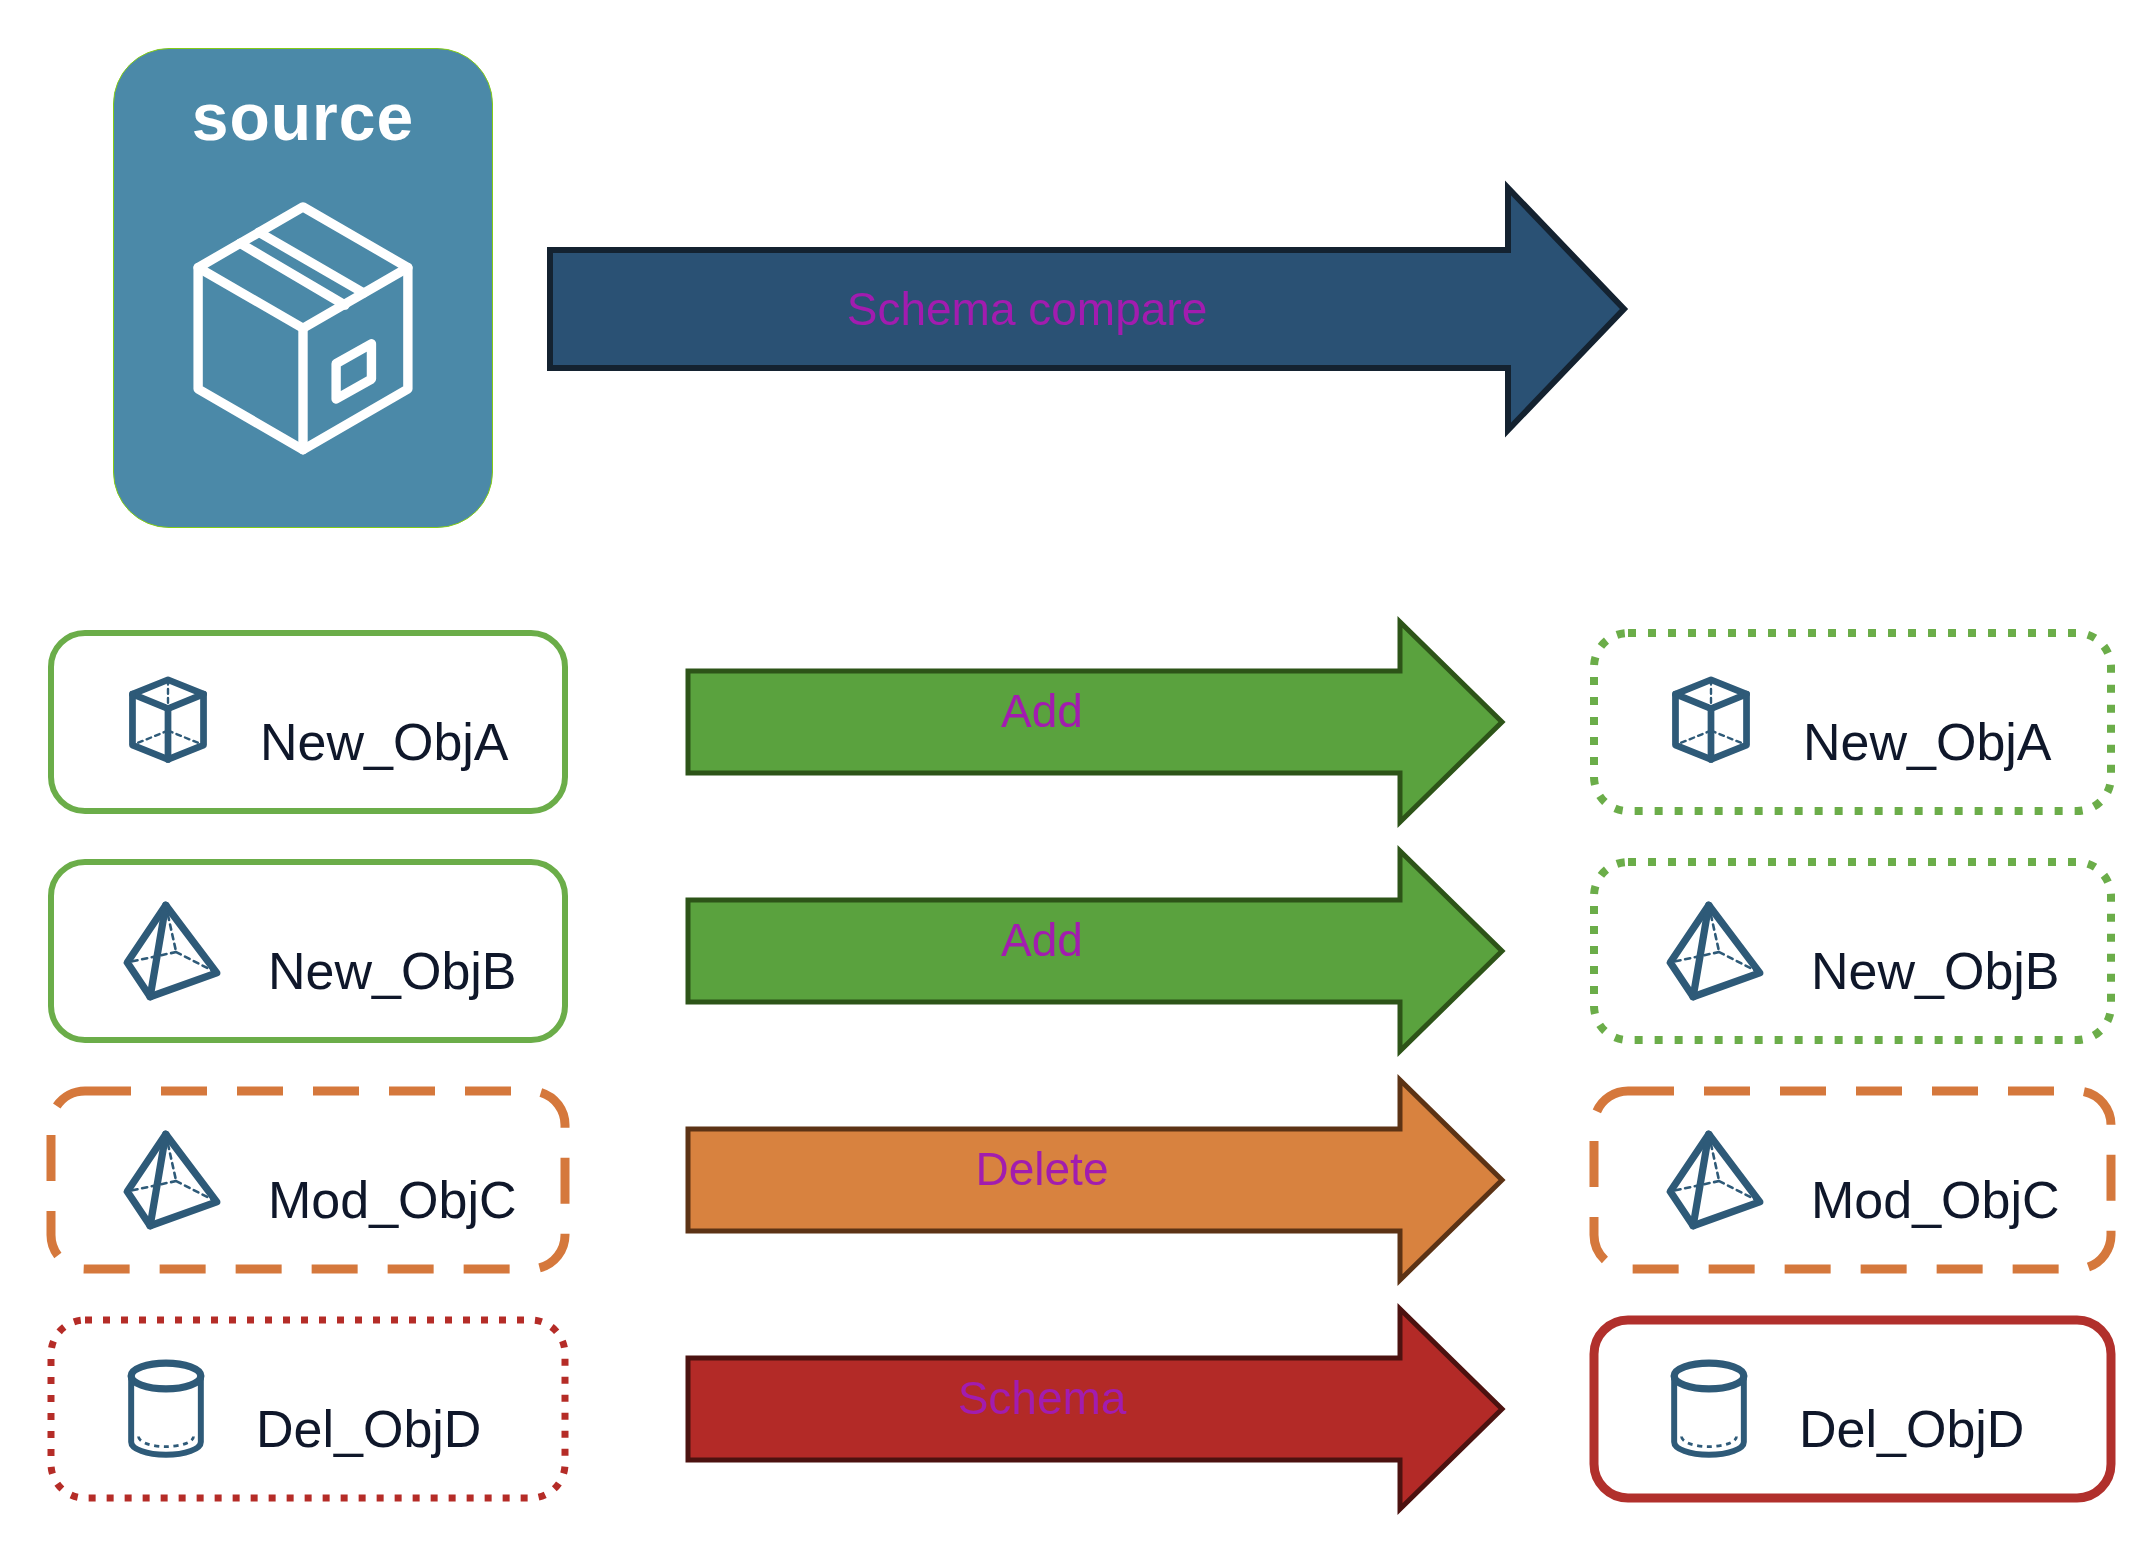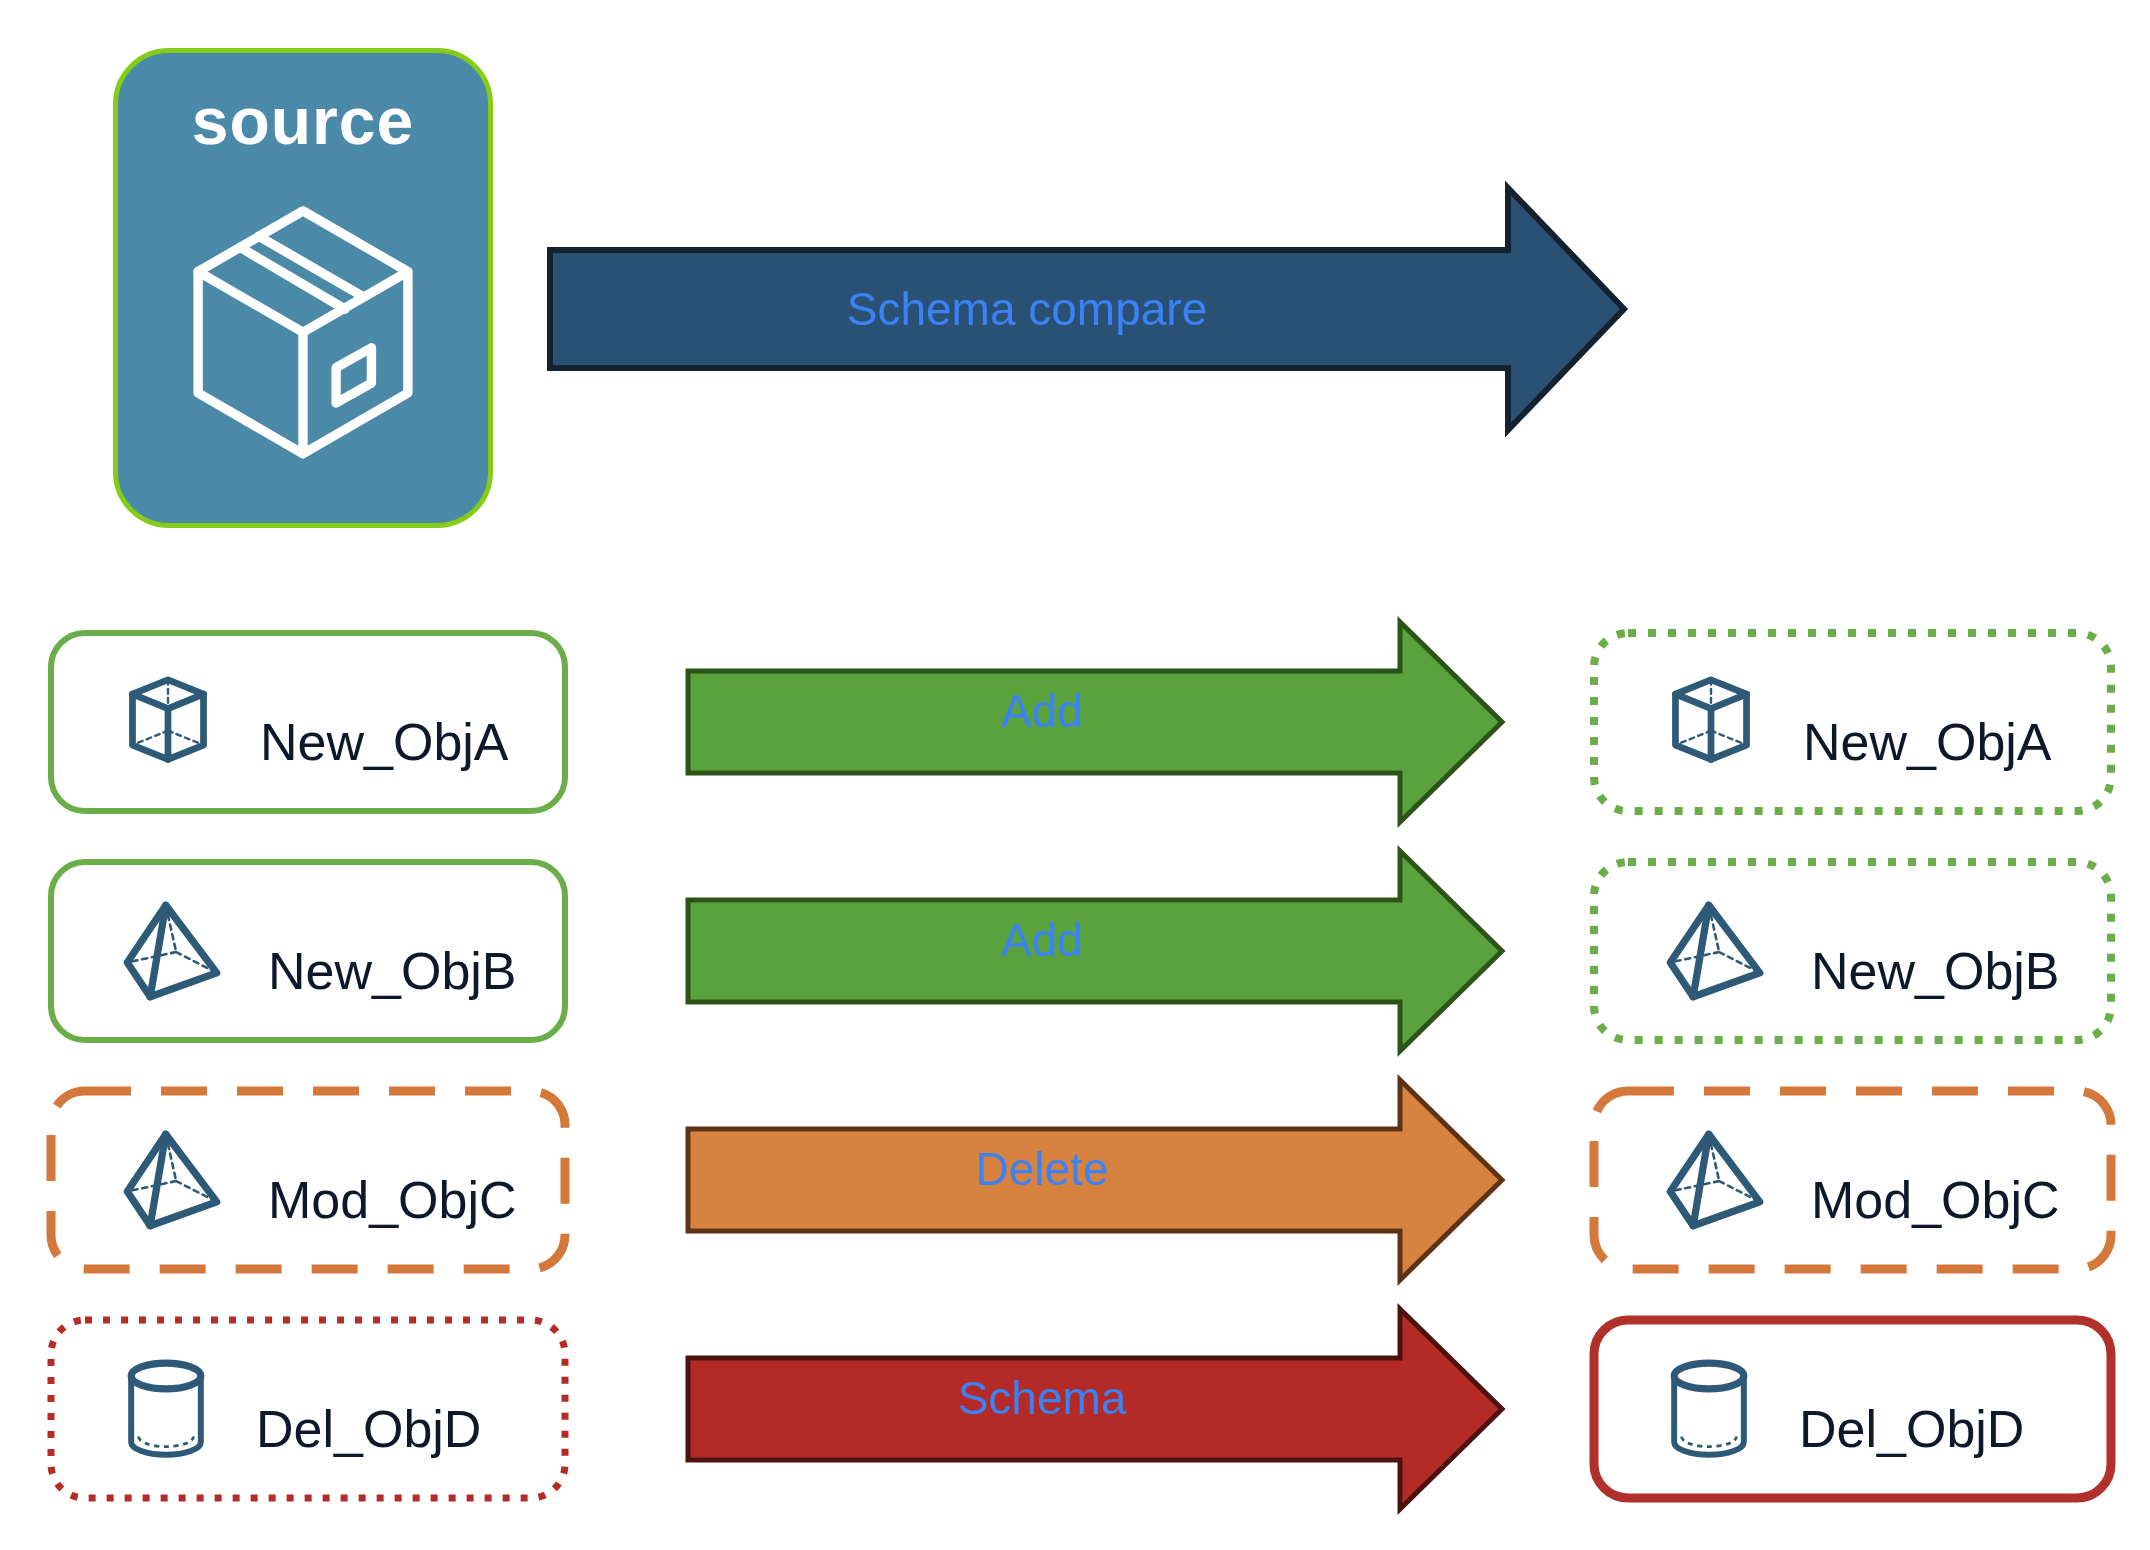--- a/index.html
+++ b/index.html
@@ -2,39 +2,39 @@
 <html><head>
 <meta charset="utf-8">
 <style>
   html,body{margin:0;padding:0;background:#ffffff;}
   .canvas{
     position:relative; width:2150px; height:1550px; background:#ffffff;
     font-family:"Liberation Sans", sans-serif; overflow:hidden;
   }
   
   .node{
-    position:absolute; background:#4b89a8; border:5px solid #84cc16;
+    position:absolute; background:#4b89a8; border:1px solid #84cc16;
     border-radius:56px; box-sizing:border-box;
   }
   .node-source{left:113px; top:48px; width:380px; height:480px;}
   .node-target{left:1658px; top:48px; width:374px; height:480px;}
   .node-label{
     text-align:center; padding-top:30px; font-size:66px; font-weight:bold;
     color:#ffffff; letter-spacing:1px;
   }
   .node-icon{position:absolute; left:50%; transform:translateX(-50%);}
   .pkg-icon{top:138px;}
   .db-icon{top:144px;}
 
   
   .arrow{position:absolute;}
   .arrow svg{display:block; width:100%; height:100%; overflow:visible;}
   .arrow-label{
     position:absolute; display:flex; align-items:center; justify-content:center;
-    color:#3b82f6; font-size:46px; line-height:1;
+    color:#a21caf; font-size:46px; line-height:1;
   }
   .arrow-main{left:546px; top:184px; width:1084px; height:250px;}
   .arrow-main .arrow-label{left:0; top:66px; width:962px; height:118px;}
   .arrow-row{width:822px; height:208px; left:684px;}
   .arrow-row .arrow-label{left:0; top:42px; width:716px; height:102px;}
   .arrow-r1{top:618px;} .arrow-r2{top:847px;} .arrow-r3{top:1076px;} .arrow-r4{top:1305px;}
   .p-main{fill:#2a5174; stroke:#142230; stroke-width:6;}
   .p-add{fill:#5aa23e; stroke:#2d5418; stroke-width:5;}
   .p-update{fill:#d8823f; stroke:#5c3315; stroke-width:5;}
   .p-delete{fill:#b32a27; stroke:#4c1210; stroke-width:5;}

